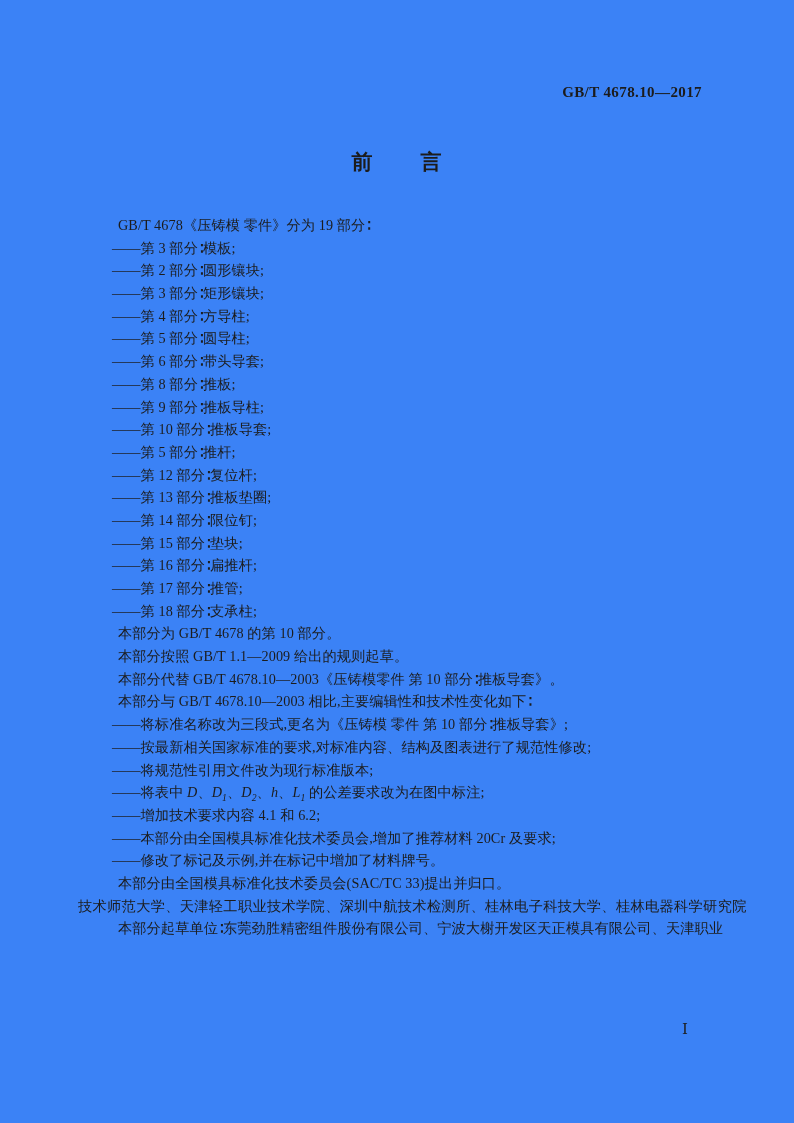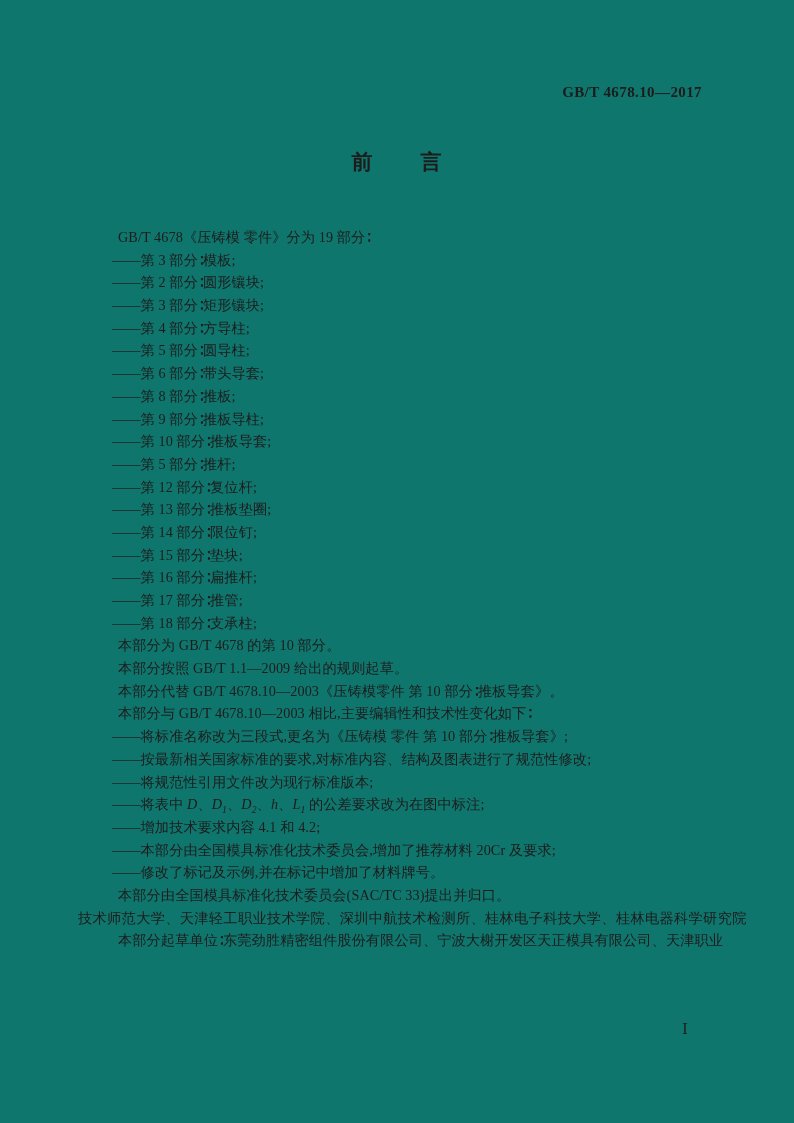--- a/index.html
+++ b/index.html
@@ -7,38 +7,38 @@
     width: 794px; height: 1123px;
     background: #ffffff;
     font-family: "Liberation Serif", "DejaVu Serif", serif;
     color: #1c1c1c;
     position: relative;
     overflow: hidden;
   }
   .page {
     position: absolute; top: 0; left: 0;
     width: 794px; height: 1123px;
-    background: #0f766e;
+    background: #3b82f6;
   }
   .header {
     position: absolute; top: 84px; right: 92px;
     font-size: 15px; font-weight: 700;
     letter-spacing: 0.4px;
     white-space: nowrap;
   }
   .title {
     position: absolute; top: 148px; left: 0; width: 100%;
     display: flex; justify-content: center; align-items: center;
     gap: 47px;
     font-family: "DejaVu Sans", "Liberation Sans", sans-serif;
     font-size: 21px; font-weight: 700;
     letter-spacing: 1px;
   }
   .body-text {
-    position: absolute; left: 112px; top: 226px; width: 616px;
+    position: absolute; left: 112px; top: 214px; width: 616px;
   }
   .line {
     height: 22.7px; line-height: 22.7px;
     font-size: 14.2px;
     white-space: nowrap;
     letter-spacing: 0.1px;
   }
   .indent { padding-left: 6px; }
   .outdent { margin-left: -34px; letter-spacing: 0.35px; }
   .var {
@@ -88,21 +88,21 @@
 
     <div class="line indent">本部分为 GB/T 4678 的第 10 部分。</div>
     <div class="line indent">本部分按照 GB/T 1.1—2009 给出的规则起草。</div>
     <div class="line indent">本部分代替 GB/T 4678.10—2003《压铸模零件  第 10 部分∶推板导套》。</div>
     <div class="line indent">本部分与 GB/T 4678.10—2003 相比,主要编辑性和技术性变化如下∶</div>
 
     <div class="line">——将标准名称改为三段式,更名为《压铸模  零件  第 10 部分∶推板导套》;</div>
     <div class="line">——按最新相关国家标准的要求,对标准内容、结构及图表进行了规范性修改;</div>
     <div class="line">——将规范性引用文件改为现行标准版本;</div>
     <div class="line"><span>——将表中 </span><span class="var">D</span><span>、</span><span class="var">D</span><sub class="var">1</sub><span>、</span><span class="var">D</span><sub class="var">2</sub><span>、</span><span class="var">h</span><span>、</span><span class="var">L</span><sub class="var">1</sub><span> 的公差要求改为在图中标注;</span></div>
-    <div class="line">——增加技术要求内容 4.1 和 4.2;</div>
+    <div class="line">——增加技术要求内容 4.1 和 6.2;</div>
     <div class="line">——本部分由全国模具标准化技术委员会,增加了推荐材料 20Cr 及要求;</div>
     <div class="line">——修改了标记及示例,并在标记中增加了材料牌号。</div>
 
     <div class="line indent">本部分由全国模具标准化技术委员会(SAC/TC 33)提出并归口。</div>
     <div class="line outdent">技术师范大学、天津轻工职业技术学院、深圳中航技术检测所、桂林电子科技大学、桂林电器科学研究院</div>
     <div class="line indent">本部分起草单位∶东莞劲胜精密组件股份有限公司、宁波大榭开发区天正模具有限公司、天津职业</div>
 
   </div>
 
   <div class="page-num">Ⅰ</div>

